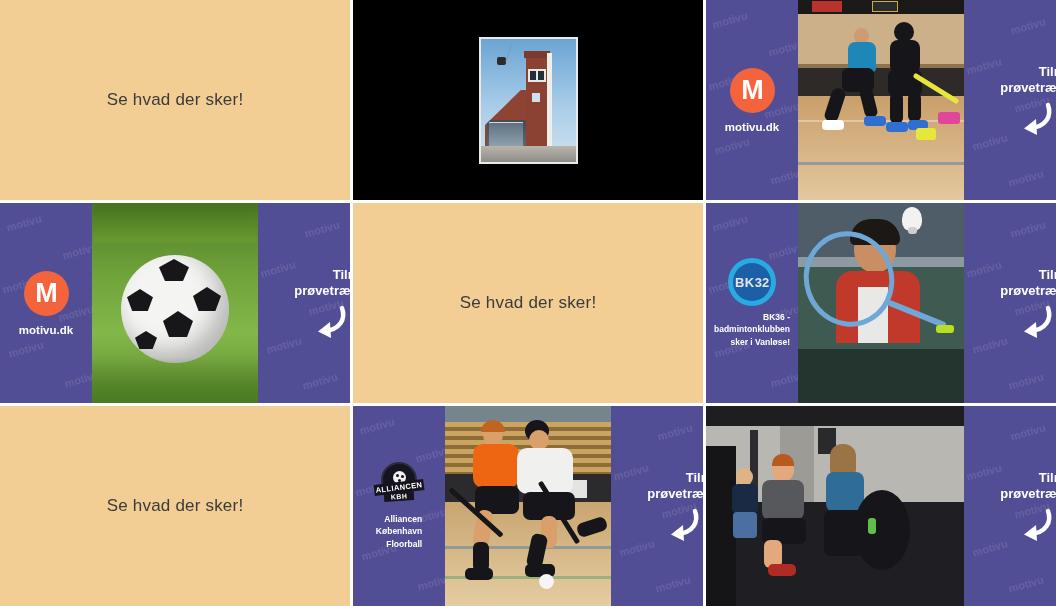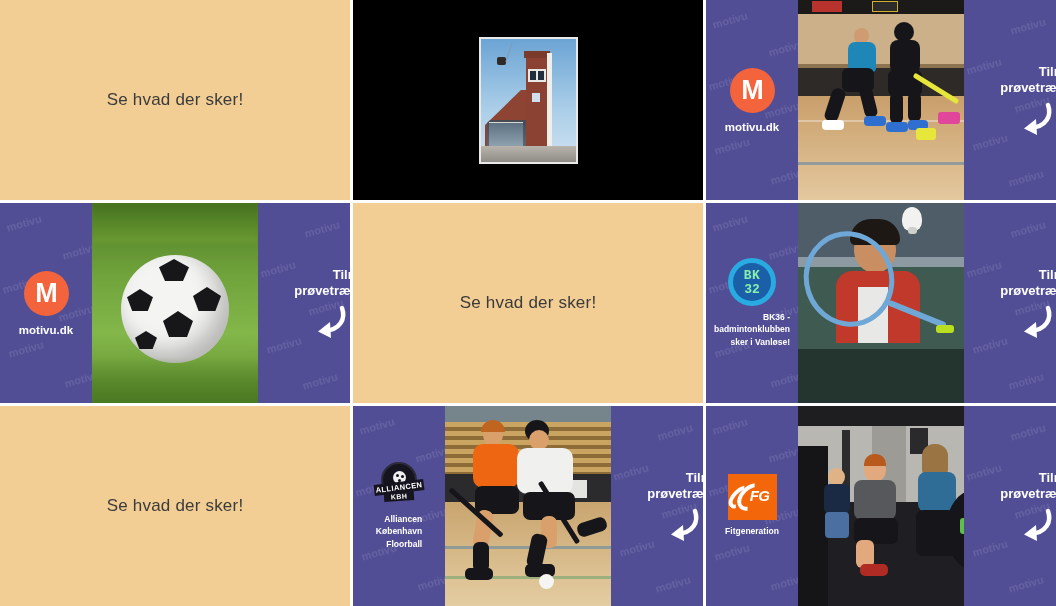--- a/index.html
+++ b/index.html
@@ -183,23 +183,23 @@
 
   
   .logo-bk36 {
     width: 48px; height: 48px; border-radius: 50%;
     background: #29abe2;
     display: flex; align-items: center; justify-content: center;
   }
   .logo-bk36 .inner {
     width: 38px; height: 38px; border-radius: 50%;
     background: #1b5fa8;
-    display: flex; flex-direction: column;
+    display: flex; flex-direction: row;
     align-items: center; justify-content: center;
-    color: #86efac; line-height: 1; font-family: Liberation Mono, monospace;
+    color: #e5e5e5; line-height: 1;
   }
   .logo-bk36 .bk { font-size: 13px; font-weight: 700; letter-spacing: .5px; }
   .logo-bk36 .num { font-size: 13px; font-weight: 700; margin-top: 1px; }
 
   
   .logo-alliancen {
     width: 50px; height: 46px;
     position: relative;
   }
   .logo-alliancen .disc {
@@ -590,28 +590,20 @@
       <span style="left:58px; top:104px;">motivu</span>
       <span style="left:8px;  top:140px;">motivu</span>
       <span style="left:64px; top:170px;">motivu</span>
       <span style="right:10px; top:20px;">motivu</span>
       <span style="right:54px; top:60px;">motivu</span>
       <span style="right:6px;  top:98px;">motivu</span>
       <span style="right:48px; top:136px;">motivu</span>
       <span style="right:12px; top:172px;">motivu</span>
     </div>
 
-    <div class="left-panel">
-      <div class="logo-fg">
-        <span class="arc1"></span>
-        <span class="arc2"></span>
-        <span class="fg">FG</span>
-      </div>
-      <div class="logo-caption">Fitgeneration</div>
-    </div>
 
     <div class="photo">
       <div class="scene sc-gym">
         <div class="bar" style="left:0;right:0;top:0;height:20px;background:#1e1e20;"></div>
         <div class="bar" style="left:0;right:0;top:20px;height:76px;background:#b9b7b2;"></div>
         <div class="bar" style="left:74px;top:20px;width:34px;height:76px;background:#9d9b96;"></div>
         <div class="bar" style="left:44px;top:24px;width:8px;height:60px;background:#2c2c2e;"></div>
         <div class="bar" style="left:112px;top:22px;width:18px;height:26px;background:#2a2a2c;"></div>
         <div class="bar" style="left:0;right:0;top:96px;bottom:0;background:#1f1f23;"></div>
         <div class="bar" style="left:0;top:40px;width:30px;bottom:0;background:#151518;"></div>

